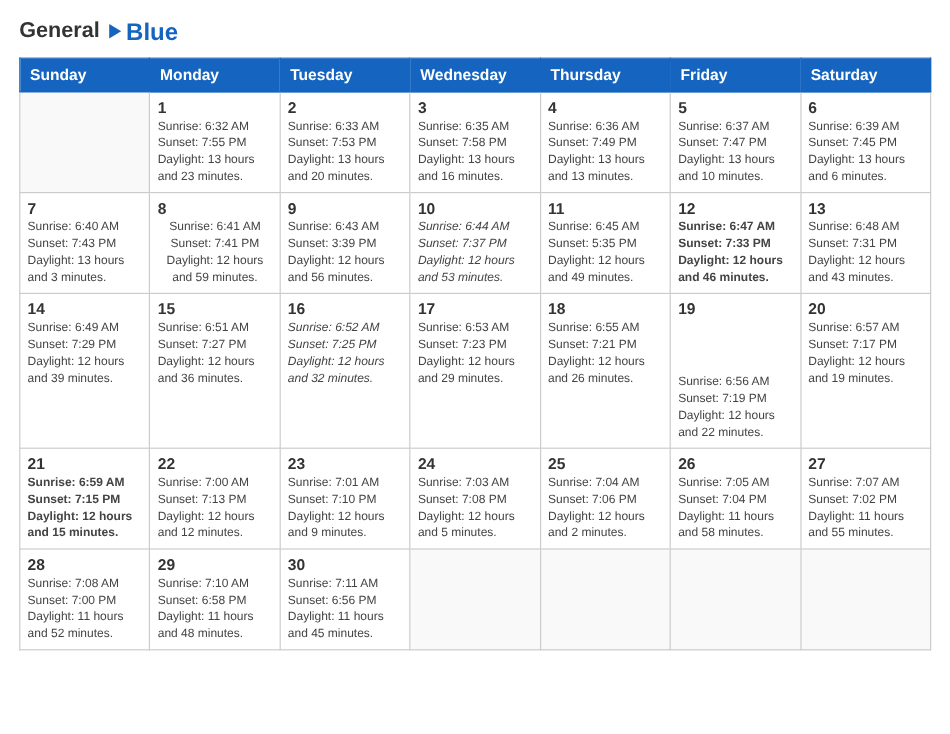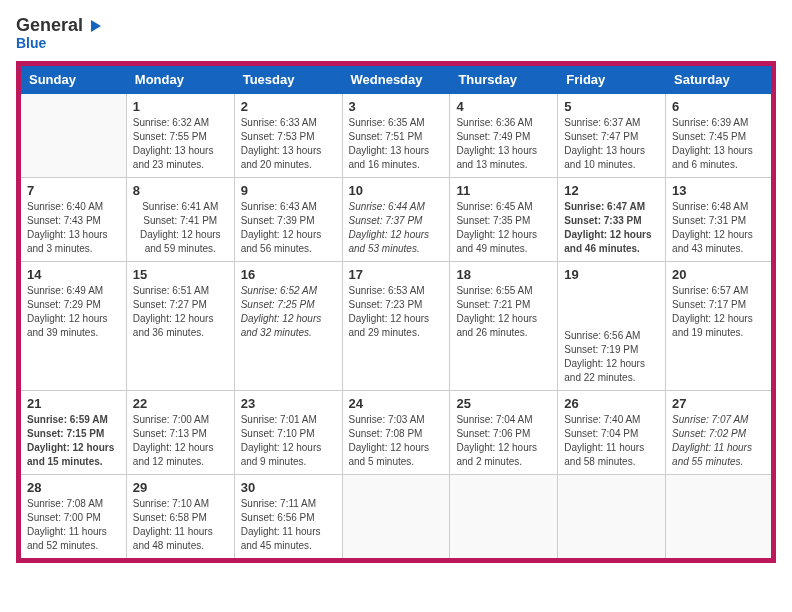--- a/index.html
+++ b/index.html
@@ -29,21 +29,21 @@
       font-weight: bold;
       color: #333;
     }
     .subtitle {
       font-size: 16px;
       color: #555;
     }
     .calendar {
       width: 100%;
       border-collapse: collapse;
-      border: 5px solid #be185d;
+      border: 1px solid #be185d;
     }
     .calendar th {
       background-color: #1565c0;
       color: #fff;
       text-align: left;
       padding: 6px 8px;
       font-size: 13px;
       border: 1px solid #1565c0;
     }
     .calendar td {
@@ -66,28 +66,28 @@
     }
     .empty-cell {
       background: #f9f9f9;
     }
   </style>
 </head>
 <body>
 
 <div class="header-area">
   <div class="logo">
-  <div style="display:flex;flex-direction:column;align-items:flex-start;line-height:1.1">
+  <div style="display:flex;flex-direction:row;align-items:flex-start;line-height:1.1">
     <div style="display:flex;align-items:center;gap:2px">
       <span style="font-size:18px;font-weight:bold;color:#333;">General</span>
       <svg width="20" height="20" viewBox="0 0 20 20">
         <polygon points="6,4 16,10 6,16" fill="#1565c0"></polygon>
       </svg>
     </div>
-    <span style="font-size:14px;font-weight:bold;color:#1565c0;">Blue</span>
+    <span style="font-size:20px;font-weight:bold;color:#1565c0;">Blue</span>
   </div>
 </div>
   <div class="title-area">
     <div class="month-title"></div>
     <div class="subtitle"></div>
   </div>
 </div>
 
 <table class="calendar">
   <thead>
@@ -112,21 +112,21 @@
         </td>
         <td>
           <div class="day-number">2</div>
           <div class="day-info" style="white-space: pre-line;">Sunrise: 6:33 AM
 Sunset: 7:53 PM
 Daylight: 13 hours and 20 minutes.</div>
         </td>
         <td>
           <div class="day-number">3</div>
           <div class="day-info" style="white-space: pre-line;">Sunrise: 6:35 AM
-Sunset: 7:51 PM
+Sunset: 7:58 PM
 Daylight: 13 hours and 16 minutes.</div>
         </td>
         <td>
           <div class="day-number">4</div>
           <div class="day-info" style="white-space: pre-line;">Sunrise: 6:36 AM
 Sunset: 7:49 PM
 Daylight: 13 hours and 13 minutes.</div>
         </td>
         <td>
           <div class="day-number">5</div>
@@ -150,33 +150,33 @@
         </td>
         <td>
           <div class="day-number">8</div>
           <div class="day-info" style="white-space: pre-line; text-align: center;">Sunrise: 6:41 AM
 Sunset: 7:41 PM
 Daylight: 12 hours and 59 minutes.</div>
         </td>
         <td>
           <div class="day-number">9</div>
           <div class="day-info" style="white-space: pre-line;">Sunrise: 6:43 AM
-Sunset: 7:39 PM
+Sunset: 3:39 PM
 Daylight: 12 hours and 56 minutes.</div>
         </td>
         <td>
           <div class="day-number">10</div>
           <div class="day-info" style="white-space: pre-line; font-style: italic;">Sunrise: 6:44 AM
 Sunset: 7:37 PM
 Daylight: 12 hours and 53 minutes.</div>
         </td>
         <td>
           <div class="day-number">11</div>
           <div class="day-info" style="white-space: pre-line;">Sunrise: 6:45 AM
-Sunset: 7:35 PM
+Sunset: 5:35 PM
 Daylight: 12 hours and 49 minutes.</div>
         </td>
         <td>
           <div class="day-number">12</div>
           <div class="day-info" style="white-space: pre-line; font-weight: bold;">Sunrise: 6:47 AM
 Sunset: 7:33 PM
 Daylight: 12 hours and 46 minutes.</div>
         </td>
         <td>
           <div class="day-number">13</div>
@@ -255,27 +255,27 @@
 Daylight: 12 hours and 5 minutes.</div>
         </td>
         <td>
           <div class="day-number">25</div>
           <div class="day-info" style="white-space: pre-line;">Sunrise: 7:04 AM
 Sunset: 7:06 PM
 Daylight: 12 hours and 2 minutes.</div>
         </td>
         <td>
           <div class="day-number">26</div>
-          <div class="day-info" style="white-space: pre-line;">Sunrise: 7:40 AM
+          <div class="day-info" style="white-space: pre-line;">Sunrise: 7:05 AM
 Sunset: 7:04 PM
 Daylight: 11 hours and 58 minutes.</div>
         </td>
         <td>
           <div class="day-number">27</div>
-          <div class="day-info" style="white-space: pre-line; font-style: italic;">Sunrise: 7:07 AM
+          <div class="day-info" style="white-space: pre-line;">Sunrise: 7:07 AM
 Sunset: 7:02 PM
 Daylight: 11 hours and 55 minutes.</div>
         </td>
       </tr>
       <tr>
         <td>
           <div class="day-number">28</div>
           <div class="day-info" style="white-space: pre-line;">Sunrise: 7:08 AM
 Sunset: 7:00 PM
 Daylight: 11 hours and 52 minutes.</div>

